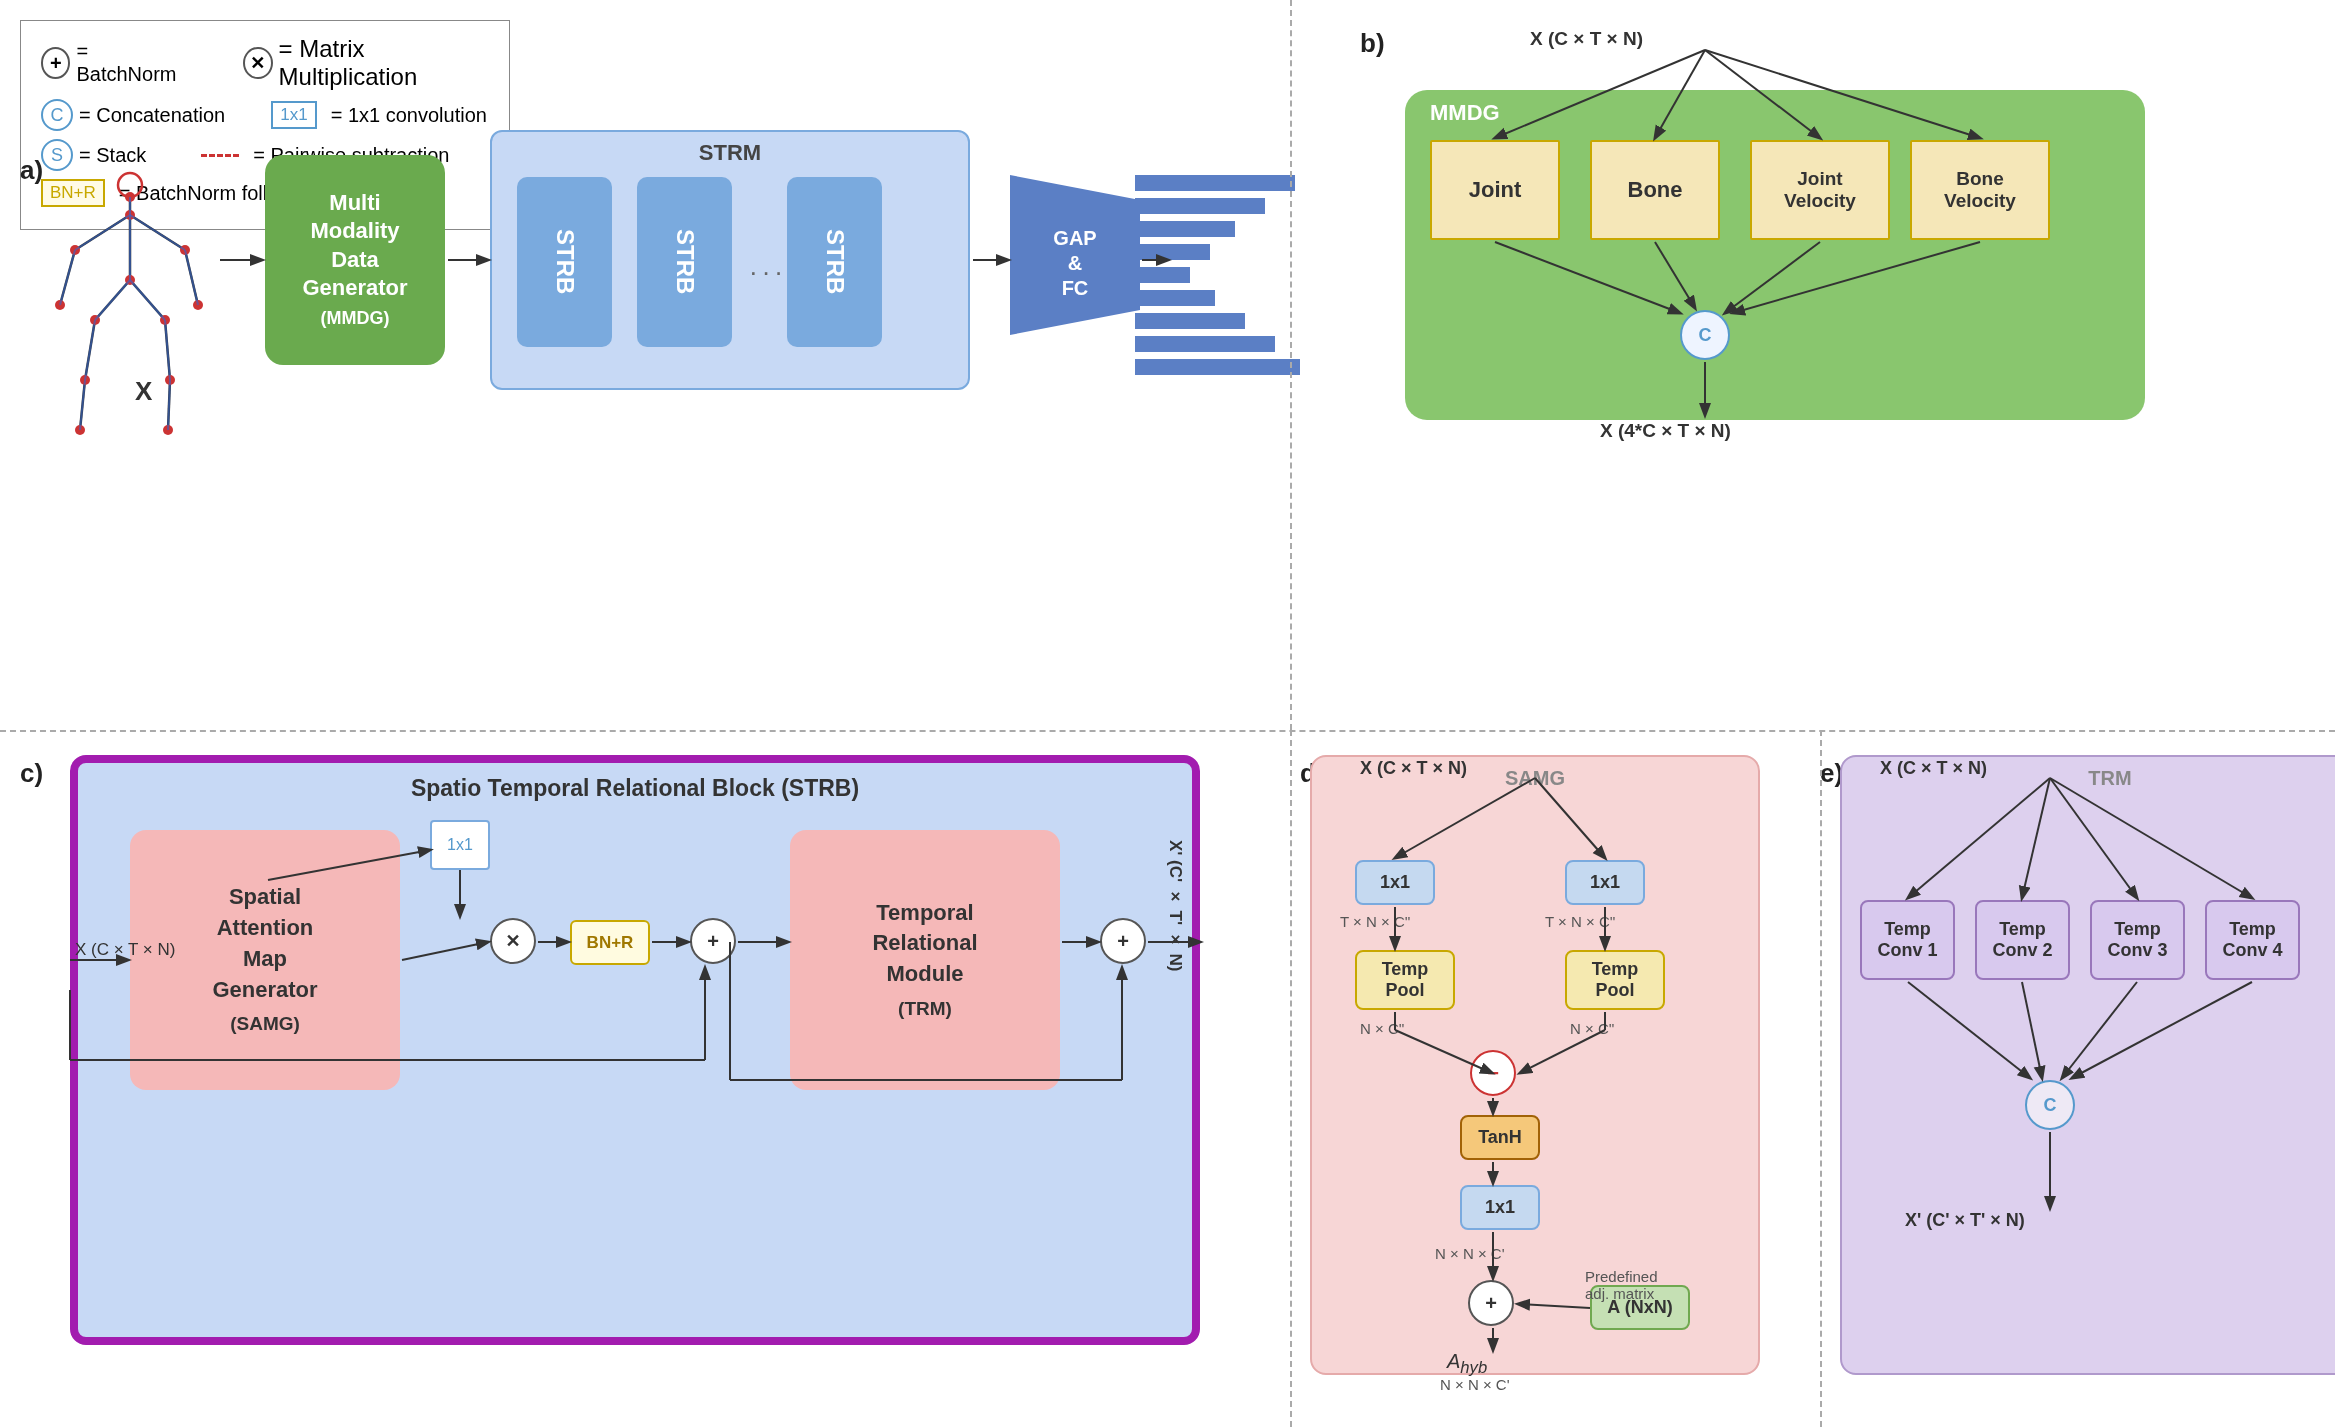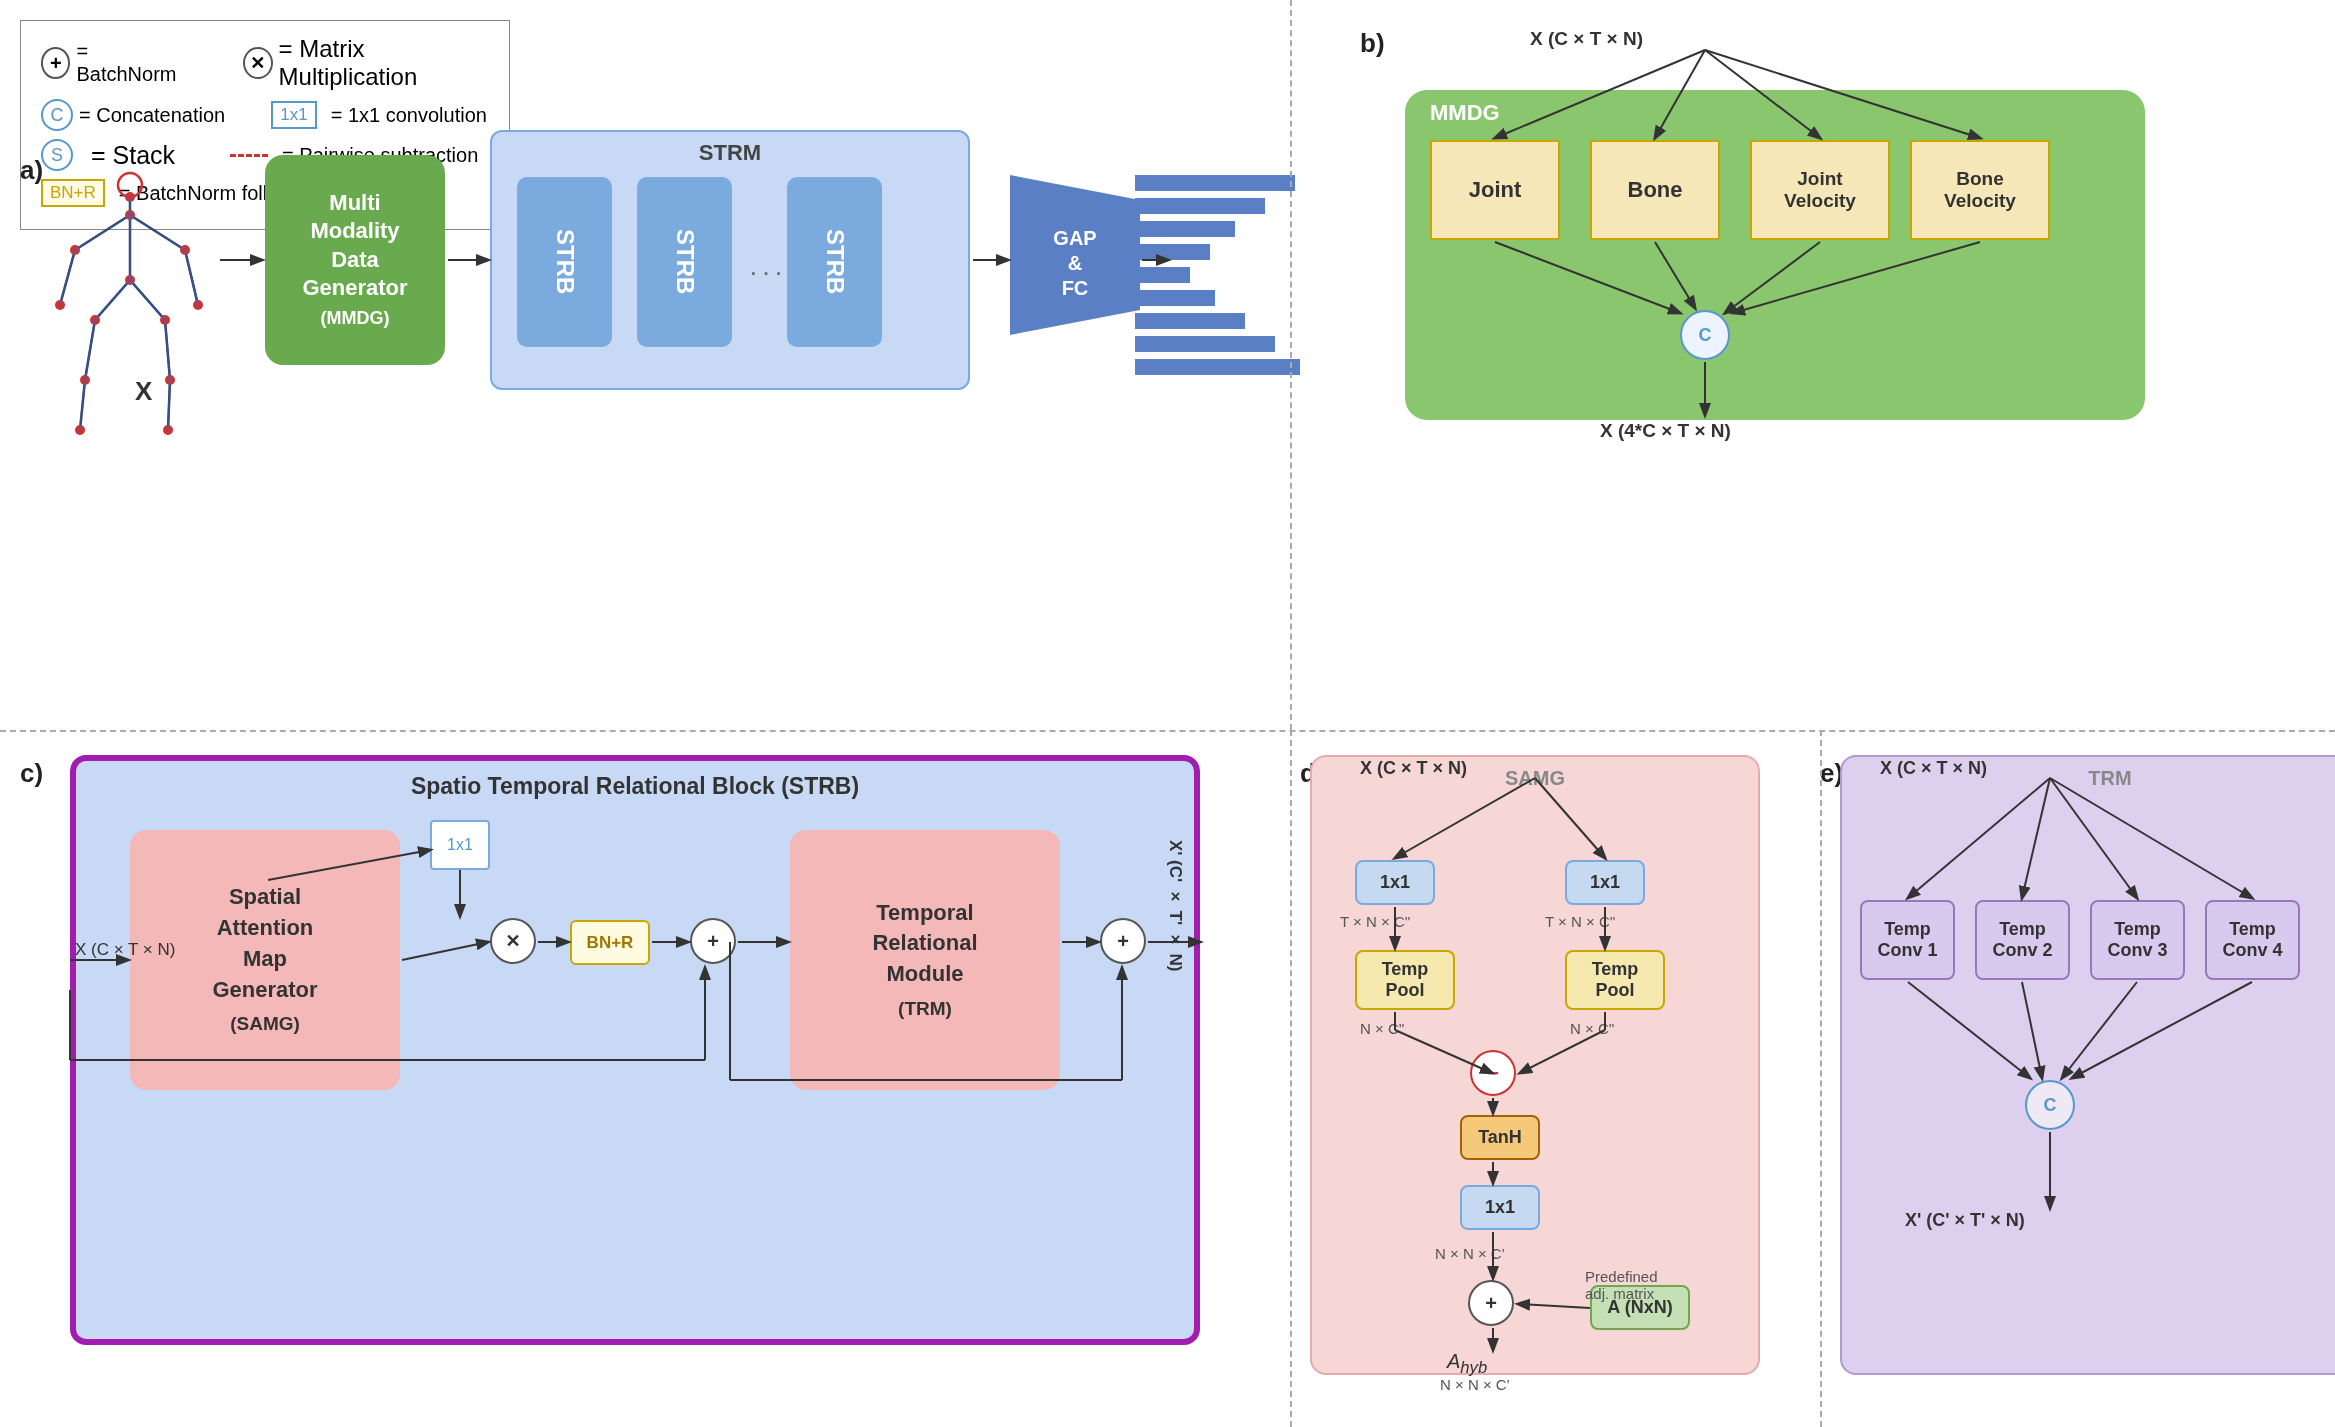--- a/index.html
+++ b/index.html
@@ -155,21 +155,21 @@
       text-align: center;
     }
 
     
     .strb-big-area {
       position: absolute;
       top: 755px; left: 70px;
       width: 1130px; height: 590px;
       background: #c7d9f5;
       border-radius: 16px;
-      border: 6px solid #a21caf;
+      border: 8px solid #a21caf;
     }
 
     .samg-box {
       position: absolute;
       top: 830px; left: 130px;
       width: 270px; height: 260px;
       background: #f5b8b8;
       border-radius: 16px;
       display: flex; flex-direction: column;
       align-items: center; justify-content: center;
@@ -341,21 +341,21 @@
   </div>
   <div class="legend-row">
     <div class="legend-circle-c">C</div>
     <span style="margin-left:6px;font-size:20px;">= Concatenation</span>
     <span style="margin-left:46px;"></span>
     <div class="legend-conv-box">1x1</div>
     <span style="margin-left:6px;font-size:20px;">= 1x1 convolution</span>
   </div>
   <div class="legend-row">
     <div class="legend-circle-s">S</div>
-    <span style="margin-left:18px;font-size:25px;">= Stack</span>
+    <span style="margin-left:6px;font-size:20px;">= Stack</span>
     <span style="margin-left:55px;"></span>
     <div class="legend-dash-line"></div>
     <span style="margin-left:6px;font-size:20px;">= Pairwise subtraction</span>
   </div>
   <div class="legend-row">
     <div class="legend-bnr-box">BN+R</div>
     <span style="margin-left:6px;font-size:20px;">= BatchNorm followed by ReLU</span>
   </div>
 </div>
 

